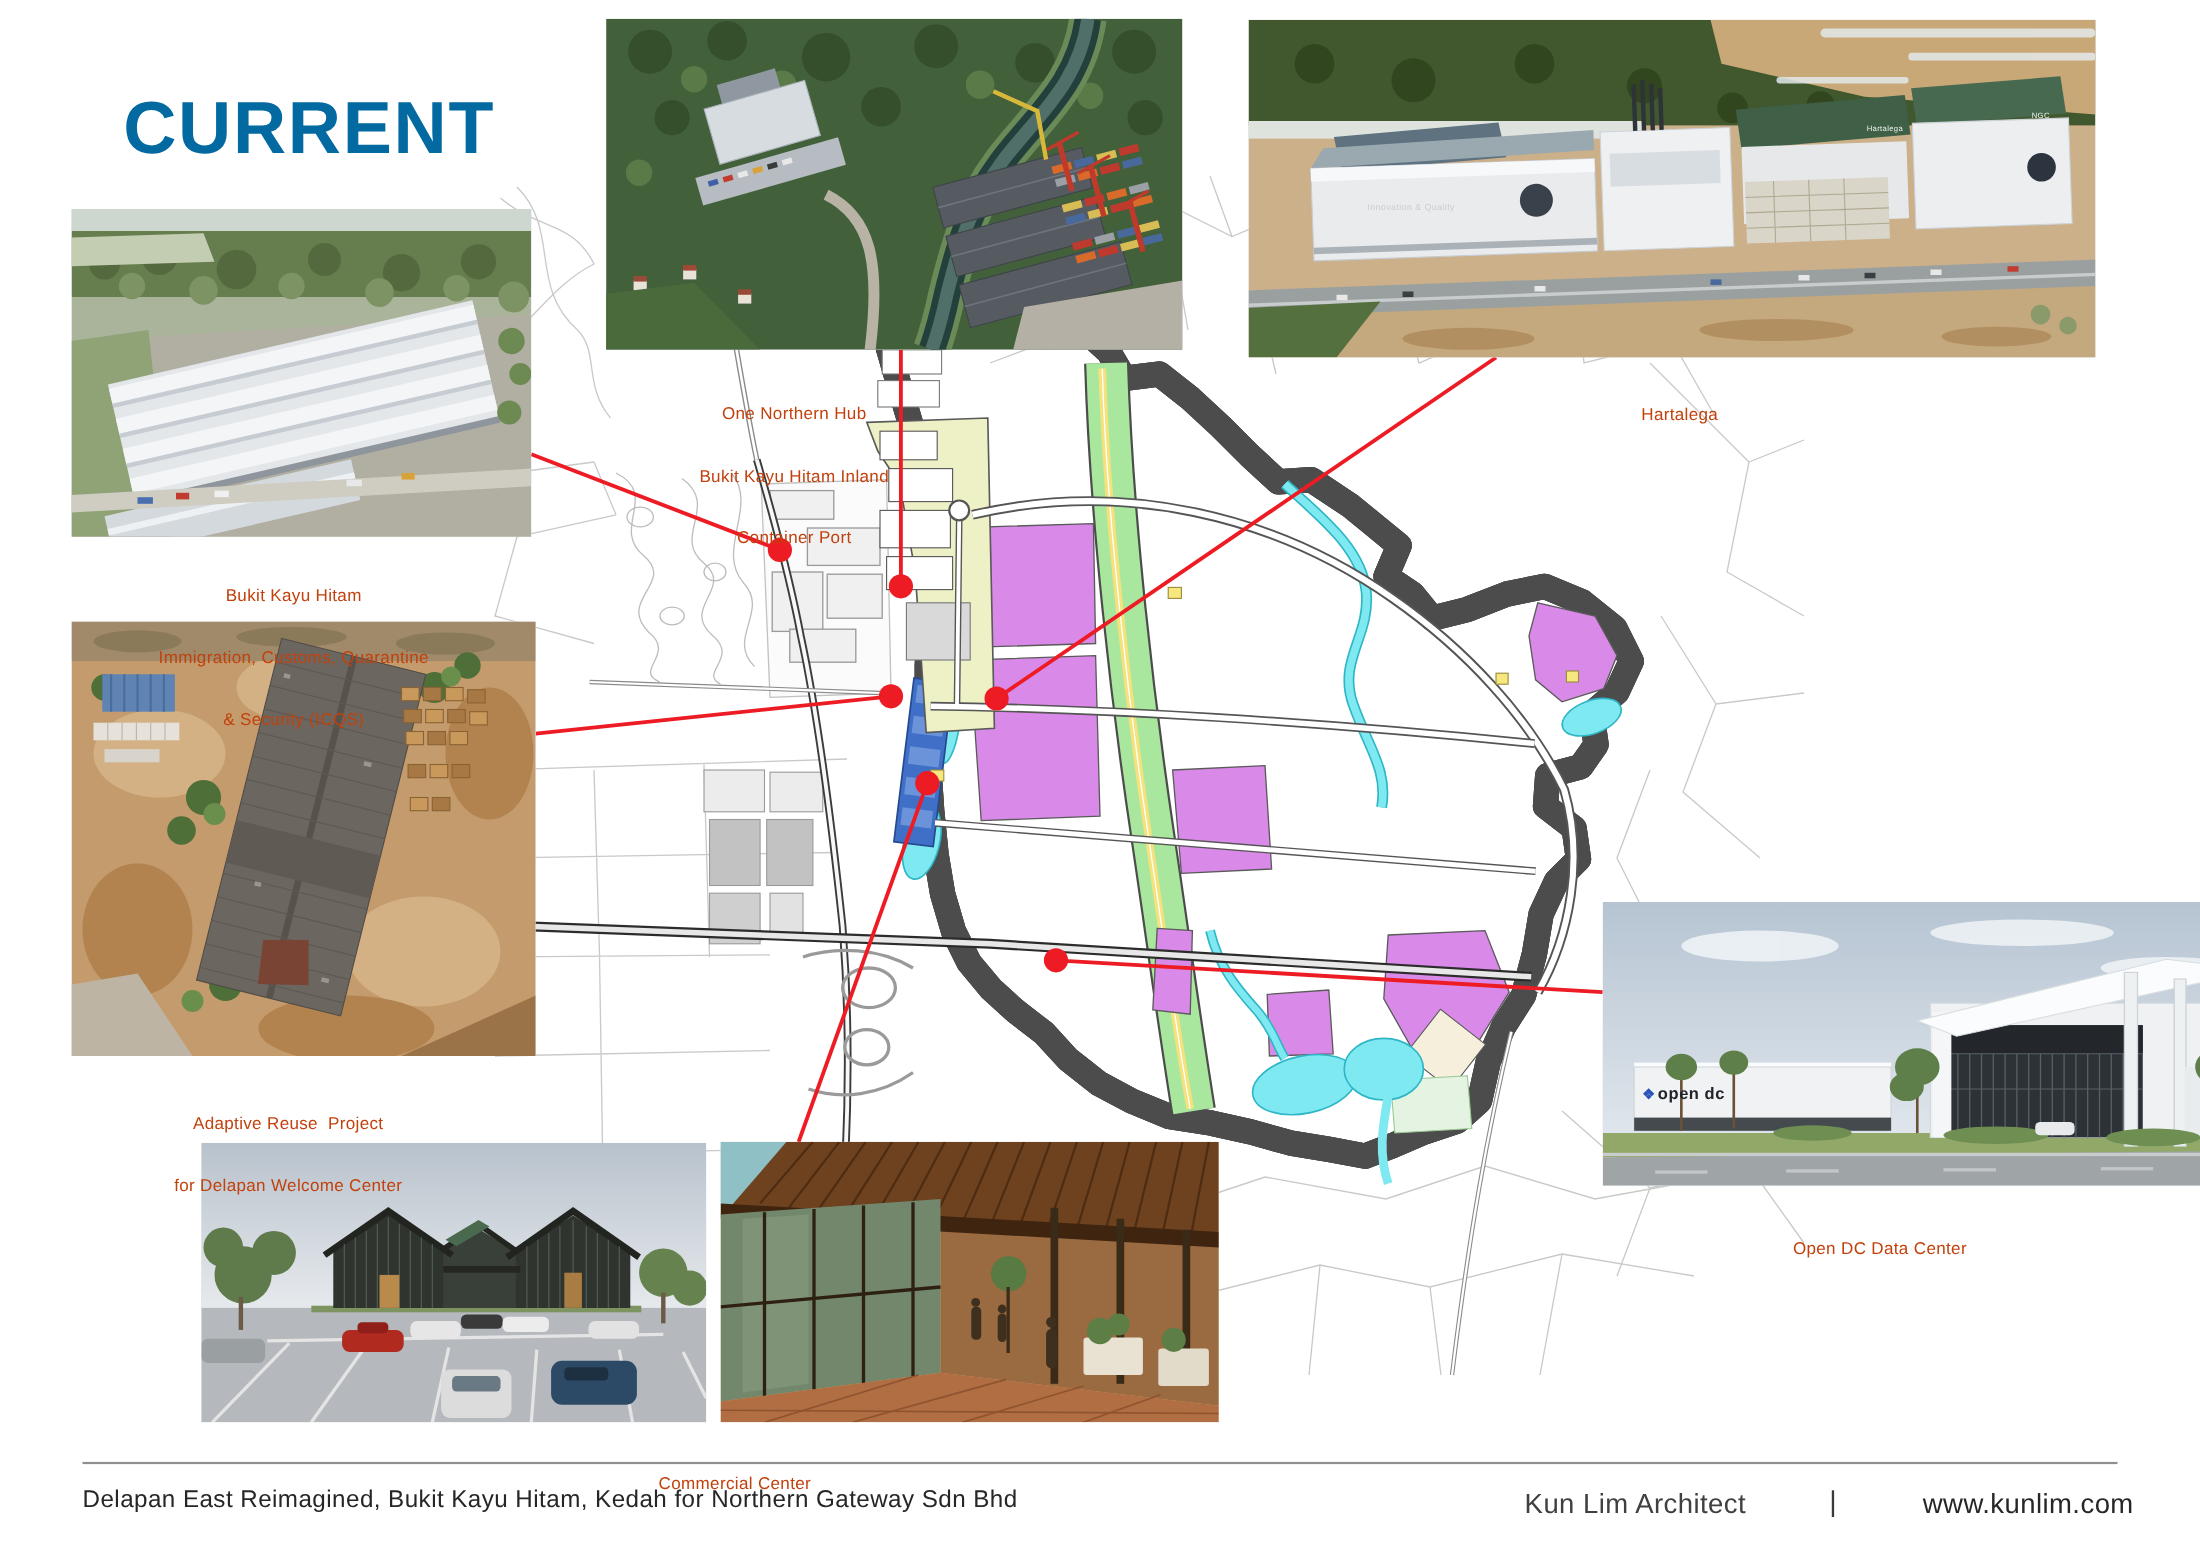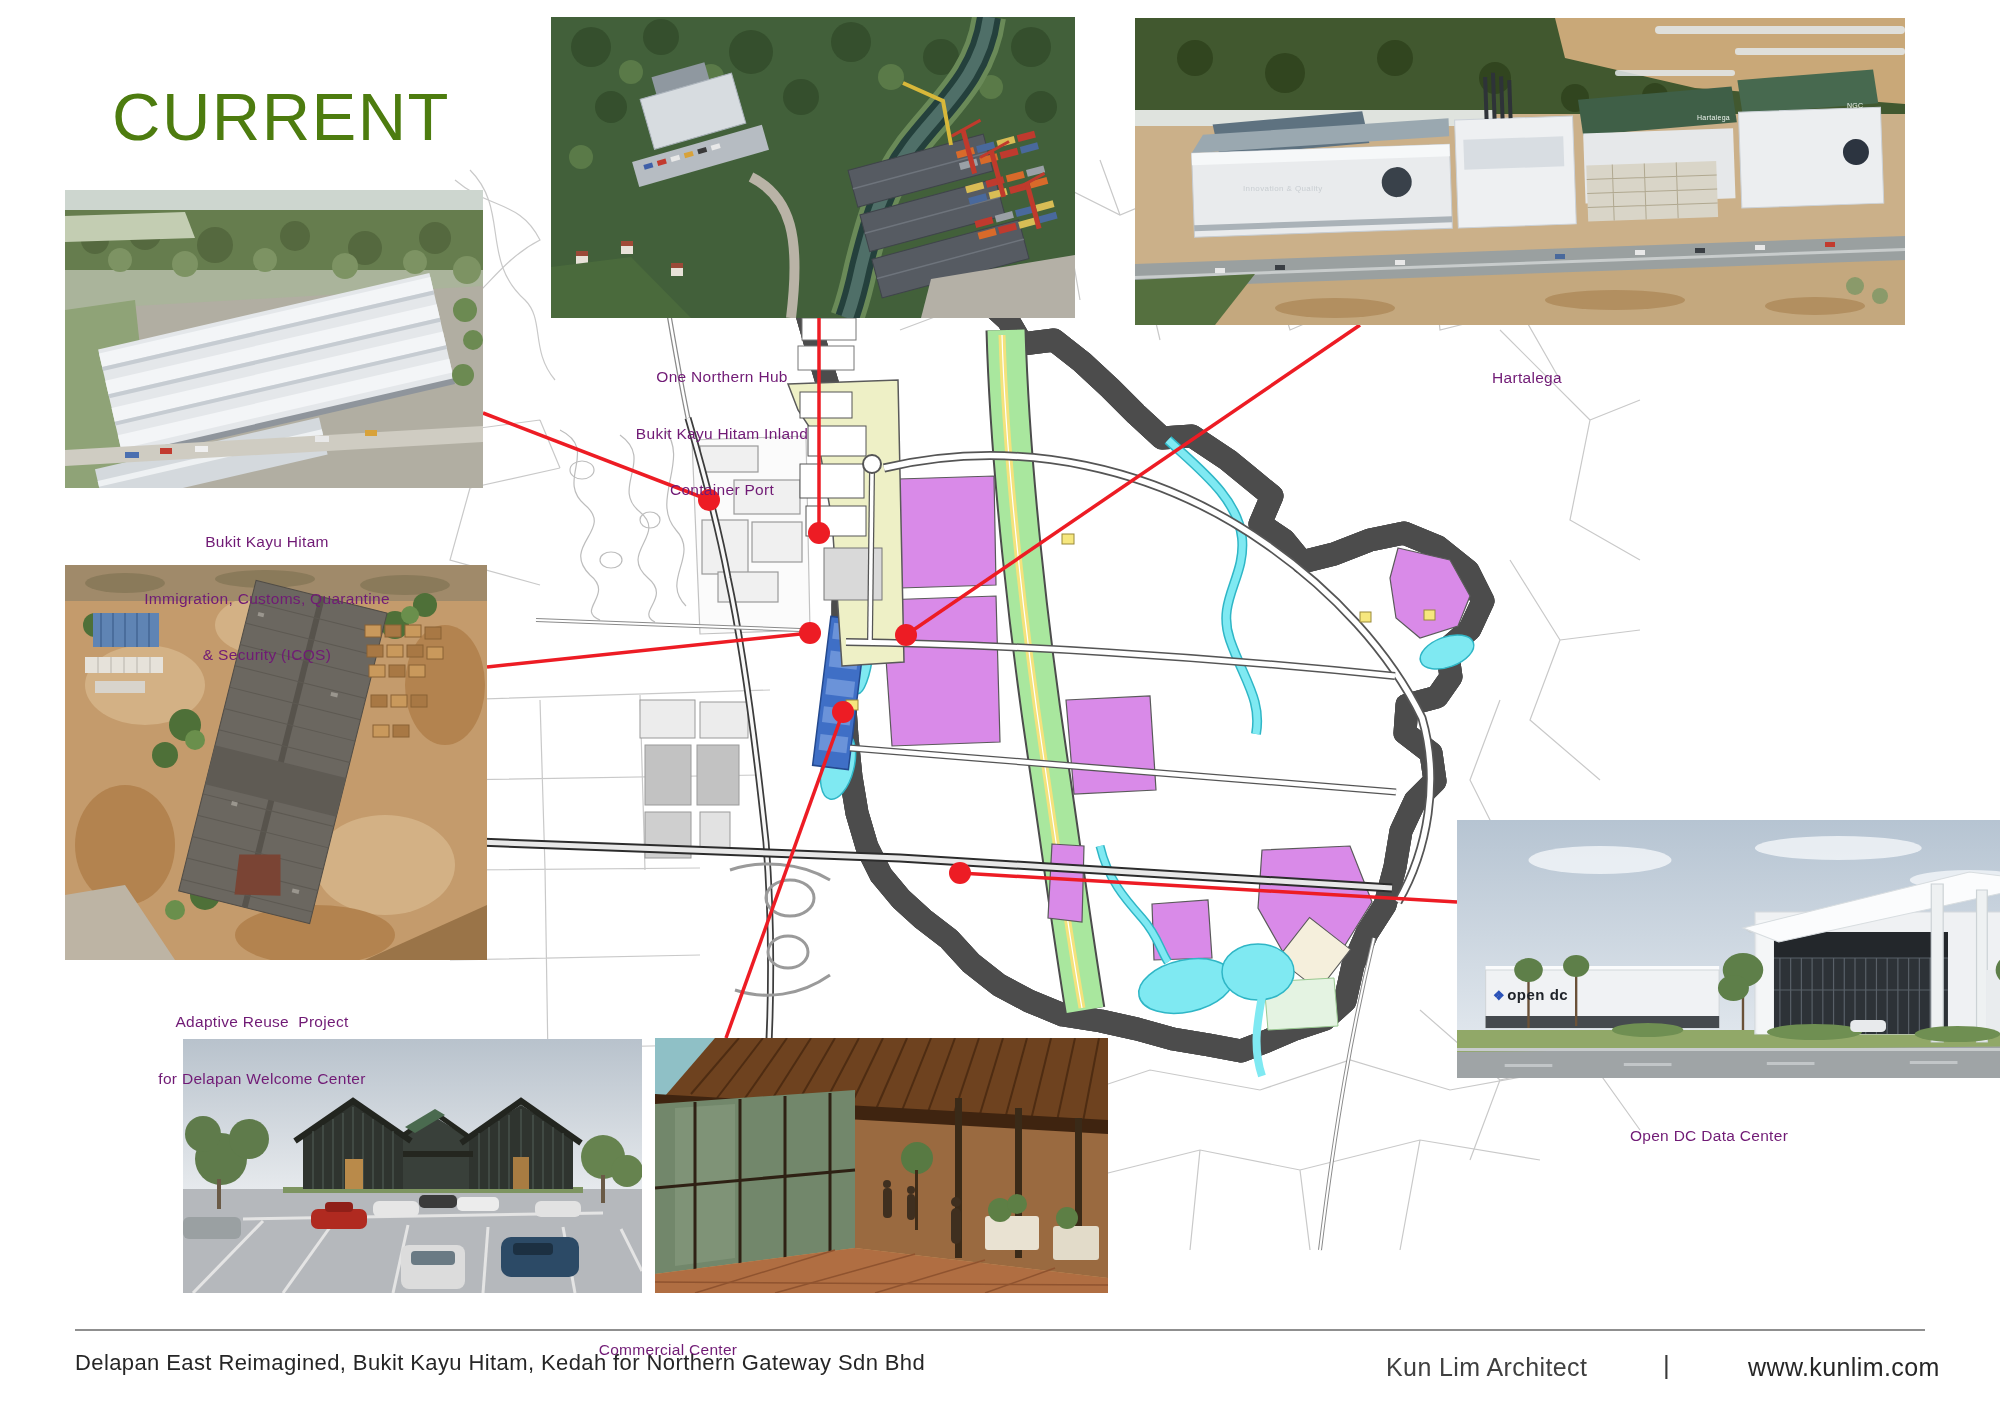--- a/index.html
+++ b/index.html
@@ -1,23 +1,23 @@
 <!DOCTYPE html>
 <html><head>
 <meta charset="utf-8">
 <style>
   html,body{margin:0;padding:0;background:#ffffff;}
   .board{position:relative;width:2000px;height:1414px;background:#fff;overflow:hidden;
          font-family:"Liberation Sans",sans-serif;color:#2b2b2b;}
-  .page-title{position:absolute;left:112px;top:78px;font-size:67px;font-weight:400;
-              letter-spacing:1.5px;color:#4d7c0f;}
+  .page-title{position:absolute;left:112px;top:78px;font-size:67px;font-weight:700;
+              letter-spacing:1.5px;color:#0369a1;}
   .photo{position:absolute;margin:0;padding:0;overflow:hidden;background:#ddd;}
   .photo svg{display:block;width:100%;height:100%;}
   .caption{position:absolute;transform:translateX(-50%);text-align:center;
-           font-size:15.5px;line-height:1.22;color:#701a75;letter-spacing:.3px;white-space:pre;}
+           font-size:15.5px;line-height:1.22;color:#c2410c;letter-spacing:.3px;white-space:pre;}
   .map-svg,.conn-svg{position:absolute;left:0;top:0;width:2000px;height:1414px;}
   .map-svg{z-index:1;} .conn-svg{z-index:2;} .photo{z-index:3;} .caption{z-index:4;}
   .page-title{z-index:5;}
   .footer-line{position:absolute;left:75px;top:1329px;width:1850px;height:1.5px;background:#8f8f8f;z-index:4;}
   .footer-project{position:absolute;left:75px;top:1350px;font-size:22px;letter-spacing:.4px;color:#262626;z-index:4;}
   .footer-architect{position:absolute;left:1386px;top:1353px;font-size:25px;letter-spacing:.4px;color:#404040;z-index:4;}
   .footer-pipe{position:absolute;left:1663px;top:1350px;font-size:26px;color:#3a3a3a;z-index:4;}
   .footer-site{position:absolute;left:1748px;top:1353px;font-size:25px;letter-spacing:.4px;color:#262626;z-index:4;}
   .inphoto-label{position:absolute;color:#c9ced2;font-size:8px;letter-spacing:.4px;z-index:4;}
   .odc-logo{position:absolute;left:36px;top:166px;font-size:15px;font-weight:bold;color:#20242a;

